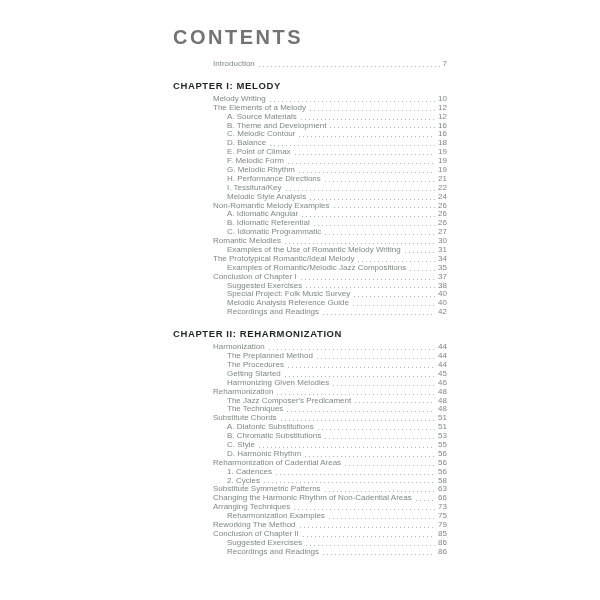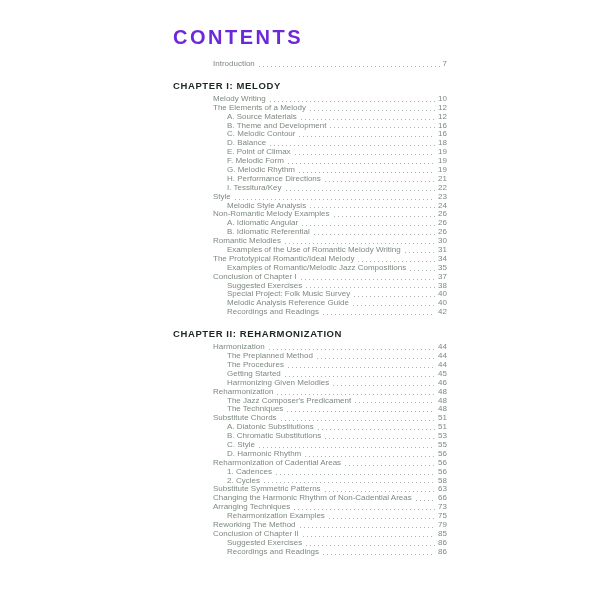--- a/index.html
+++ b/index.html
@@ -18,21 +18,21 @@
   .toc {
     position: absolute;
     left: 173px;
     top: 26px;
     width: 274px;
   }
   .title {
     font-size: 20px;
     font-weight: bold;
     letter-spacing: 2.5px;
-    color: #6d28d9;
+    color: #737373;
     line-height: 22px;
     font-family: "Liberation Sans", sans-serif;
   }
   .front { margin-top: 12px; }
   .chapter-heading {
     font-size: 9.5px;
     font-weight: bold;
     letter-spacing: 0.6px;
     color: #1d2721;
     line-height: 11px;
@@ -130,44 +130,44 @@
         <div class="row lvl2">
           <span class="lbl">H. Performance Directions</span>
           <span class="leader"></span>
           <span class="pg">21</span>
         </div>
         <div class="row lvl2">
           <span class="lbl">I. Tessitura/Key</span>
           <span class="leader"></span>
           <span class="pg">22</span>
         </div>
-        <div class="row lvl1">
-          <span class="lbl">Style</span>
-          <span class="leader"></span>
-          <span class="pg">23</span>
-        </div>
         <div class="row lvl2">
           <span class="lbl">Melodic Style Analysis</span>
           <span class="leader"></span>
           <span class="pg">24</span>
         </div>
         <div class="row lvl1">
           <span class="lbl">Non-Romantic Melody Examples</span>
           <span class="leader"></span>
           <span class="pg">26</span>
         </div>
         <div class="row lvl2">
           <span class="lbl">A. Idiomatic Angular</span>
           <span class="leader"></span>
           <span class="pg">26</span>
         </div>
         <div class="row lvl2">
           <span class="lbl">B. Idiomatic Referential</span>
           <span class="leader"></span>
           <span class="pg">26</span>
+        </div>
+        <div class="row lvl2">
+          <span class="lbl">C. Idiomatic Programmatic</span>
+          <span class="leader"></span>
+          <span class="pg">27</span>
         </div>
         <div class="row lvl1">
           <span class="lbl">Romantic Melodies</span>
           <span class="leader"></span>
           <span class="pg">30</span>
         </div>
         <div class="row lvl2">
           <span class="lbl">Examples of the Use of Romantic Melody Writing</span>
           <span class="leader"></span>
           <span class="pg">31</span>

